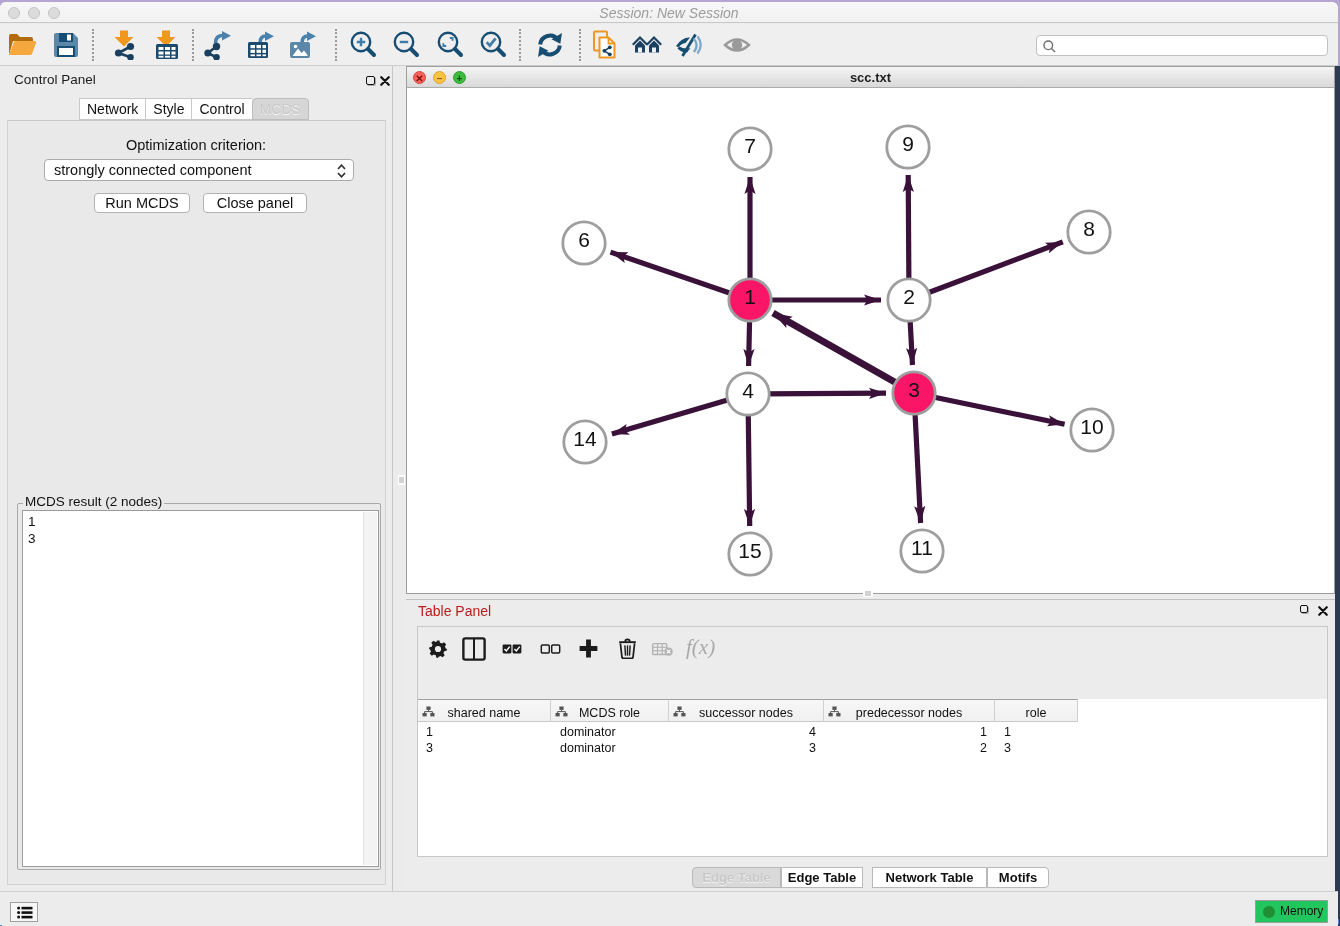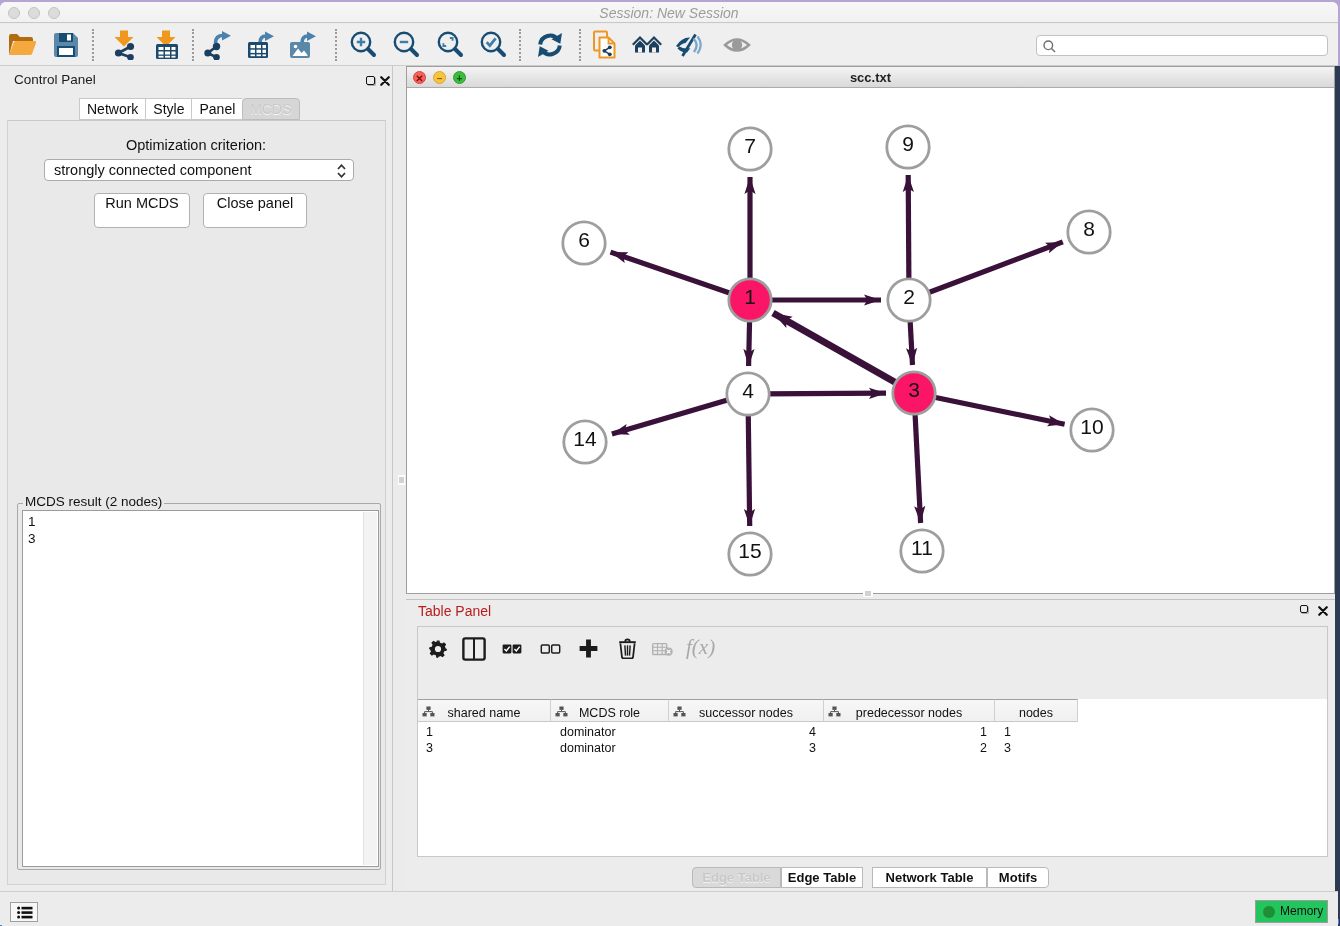--- a/index.html
+++ b/index.html
@@ -33,21 +33,21 @@
       line-height:21px; }
   .tab.sel { background:#d6d6d6; color:#c9c9c9; text-shadow:0 1px 0 #f5f5f5; border:1px solid #bdbdbd;
       border-radius:4px 4px 0 0; }
   #cpcontent { position:absolute; left:7px; top:54px; width:379px; height:765px;
       background:#e9e9e9; border:1px solid #d2d2d2; border-top:1px solid #c9c9c9; }
   #optlabel { position:absolute; left:0; width:100%; top:71px; text-align:center;
       font-size:14.5px; color:#111; }
   #dropdown { position:absolute; left:44px; top:93px; width:310px; height:22px;
       background:#fff; border:1px solid #ababab; border-radius:4px; font-size:14.5px;
       line-height:21px; padding-left:9px; color:#111; }
-  .btn { position:absolute; top:127px; height:35px; background:#fff;
+  .btn { position:absolute; top:127px; height:20px; background:#fff;
       border:1px solid #b2b2b2; border-radius:4px; font-size:14.5px; text-align:center;
       line-height:18px; color:#111; }
   #groupbox { position:absolute; left:17px; top:437px; width:364px; height:367px;
       border:1px solid #a9a9a9; border-radius:2px; }
   #groupbox .legend { position:absolute; left:5px; top:-10px; background:#e9e9e9;
       padding:0 2px; font-size:13.5px; color:#111; }
   #resultarea { position:absolute; left:4px; top:6px; width:357px; height:357px;
       background:#fff; border:1px solid #9b9b9b; font-size:13.5px; color:#111;
       padding:2px 0 0 5px; line-height:17px; }
   #resultscroll { position:absolute; right:1px; top:1px; bottom:1px; width:14px;
@@ -247,21 +247,21 @@
 
   <div id="cp">
     <div class="hdr">Control Panel</div>
     <div style="position:absolute;left:366px;top:10px;width:9px;height:9px;border:1.5px solid #111;border-radius:2px;box-shadow:1px 1px 0 #aaa"></div>
     <svg style="position:absolute;left:380px;top:10px" width="10" height="10" viewBox="0 0 12 12">
       <path d="M1.5 1.5 L10.5 10.5 M10.5 1.5 L1.5 10.5" stroke="#111" stroke-width="2.6" stroke-linecap="round"></path>
     </svg>
     <div class="tabrow">
       <div class="tab">Network</div>
       <div class="tab">Style</div>
-      <div class="tab">Panel</div>
+      <div class="tab">Control</div>
       <div class="tab sel">MCDS</div>
     </div>
     <div id="cpcontent"></div>
     <div id="optlabel">Optimization criterion:</div>
     <div id="dropdown">strongly connected component
       <svg style="position:absolute;right:7px;top:4px" width="9" height="14" viewBox="0 0 9 14">
         <path d="M1 5 L4.5 1.2 L8 5" fill="none" stroke="#333" stroke-width="1.7"></path>
         <path d="M1 9 L4.5 12.8 L8 9" fill="none" stroke="#333" stroke-width="1.7"></path>
       </svg>
     </div>
@@ -394,21 +394,21 @@
             </svg>shared name</div>
         <div class="th" style="left:133px;width:118px"><svg class="treei" style="position:absolute;left:4px;top:6px" width="13" height="11" viewBox="0 0 13 11">
               <use href="#treesym"></use>
             </svg>MCDS role</div>
         <div class="th" style="left:251px;width:155px"><svg class="treei" style="position:absolute;left:4px;top:6px" width="13" height="11" viewBox="0 0 13 11">
               <use href="#treesym"></use>
             </svg>successor nodes</div>
         <div class="th" style="left:406px;width:171px"><svg class="treei" style="position:absolute;left:4px;top:6px" width="13" height="11" viewBox="0 0 13 11">
               <use href="#treesym"></use>
             </svg>predecessor nodes</div>
-        <div class="th" style="left:577px;width:83px">nodes</div>
+        <div class="th" style="left:577px;width:83px">role</div>
         <div class="td" style="left:8px;top:25px">1</div>
         <div class="td" style="left:142px;top:25px">dominator</div>
         <div class="td" style="left:251px;top:25px;width:147px;text-align:right">4</div>
         <div class="td" style="left:406px;top:25px;width:163px;text-align:right">1</div>
         <div class="td" style="left:586px;top:25px">1</div>
         <div class="td" style="left:8px;top:41px">3</div>
         <div class="td" style="left:142px;top:41px">dominator</div>
         <div class="td" style="left:251px;top:41px;width:147px;text-align:right">3</div>
         <div class="td" style="left:406px;top:41px;width:163px;text-align:right">2</div>
         <div class="td" style="left:586px;top:41px">3</div>

